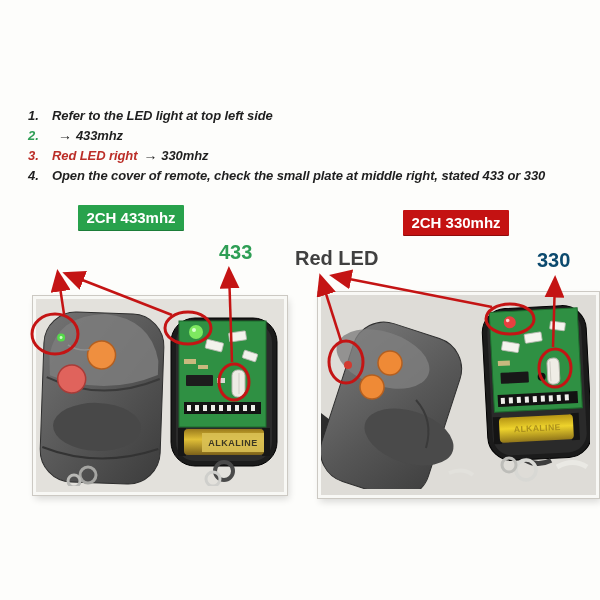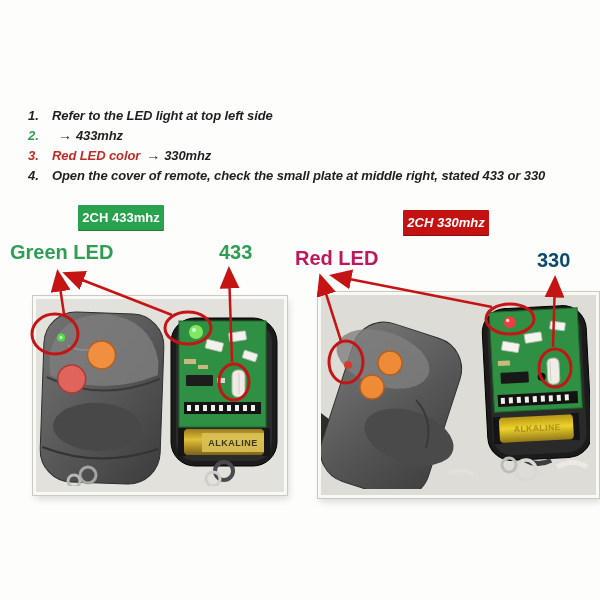--- a/index.html
+++ b/index.html
@@ -10,30 +10,30 @@
   
   .instructions{position:absolute;left:28px;top:105px;width:560px;}
   .instr-row{display:flex;height:20px;align-items:center;
     font-size:13px;font-weight:bold;font-style:italic;color:#1f1f1f;letter-spacing:-0.1px;}
   .instr-num{width:24px;flex:0 0 24px;}
   .green-text{color:#2e9e55;}
   .red-text{color:#bb2e28;}
   .arrow-glyph{font-style:normal;margin:0 4px 0 6px;color:#222;font-size:14px;}
   
   .badge{
-    position:absolute;width:86px;height:25px;line-height:25px;text-align:center;
-    color:#ffffff;font-size:13px;font-weight:bold;border-radius:1px;
+    position:absolute;width:106px;height:25px;line-height:25px;text-align:center;
+    color:#ffffff;font-size:15px;font-weight:bold;border-radius:1px;
   }
   .badge-green{left:78px;top:205px;background:#28a24c;box-shadow:0 1px 0 #1c7d39;}
-  .badge-red{left:403px;top:210px;background:#c41212;box-shadow:0 1px 0 #8e0b0b;font-style:italic;}
+  .badge-red{left:403px;top:210px;background:#c41212;box-shadow:0 1px 0 #8e0b0b;}
   
   .big-label{position:absolute;font-size:20px;font-weight:bold;white-space:nowrap;}
   .lbl-green-led{left:10px;top:241px;color:#2e9e55;}
   .lbl-433{left:211px;top:241px;color:#2e9e55;margin-left:8px;}
-  .lbl-red-led{left:295px;top:247px;color:#be185d;}
+  .lbl-red-led{left:295px;top:247px;color:#404040;}
   .lbl-330{left:537px;top:249px;color:#0c4a6e;}
   
   .photo{
     position:absolute;overflow:hidden;
     border:3px solid #f8f8f5;
     box-shadow:0 0 0 1px #ccc9c3, 2px 4px 7px rgba(0,0,0,0.14);
   }
   .photo-left{left:33px;top:296px;width:248px;height:193px;background:#e3e1dc;}
   .photo-right{left:318px;top:292px;width:275px;height:200px;background:#dedcd7;}
   .photo svg{display:block;}
@@ -50,34 +50,33 @@
       <span class="instr-num">1.</span>
       <span>Refer to the LED light at top left side</span>
     </div>
     <div class="instr-row">
       <span class="instr-num green-text">2.</span>
       <span class="arrow-glyph">→</span>
       <span>433mhz</span>
     </div>
     <div class="instr-row">
       <span class="instr-num red-text">3.</span>
-      <span class="red-text">Red LED color</span>
+      <span class="red-text">Red LED right</span>
       <span class="arrow-glyph">→</span>
       <span>330mhz</span>
     </div>
     <div class="instr-row">
       <span class="instr-num">4.</span>
       <span>Open the cover of remote, check the small plate at middle right, stated 433 or 330</span>
     </div>
   </div>
 
   <div class="badge badge-green">2CH 433mhz</div>
   <div class="badge badge-red">2CH 330mhz</div>
 
-  <div class="big-label lbl-green-led">Green LED</div>
   <div class="big-label lbl-433">433</div>
   <div class="big-label lbl-red-led">Red LED</div>
   <div class="big-label lbl-330">330</div>
 
   <div class="photo photo-left">
     <svg width="242" height="187" viewBox="0 0 242 187">
       <defs>
         <linearGradient id="bodyGradL" x1="0" y1="0" x2="1" y2="1">
           <stop offset="0" stop-color="#747474"></stop>
             <stop offset="0.55" stop-color="#555555"></stop>

